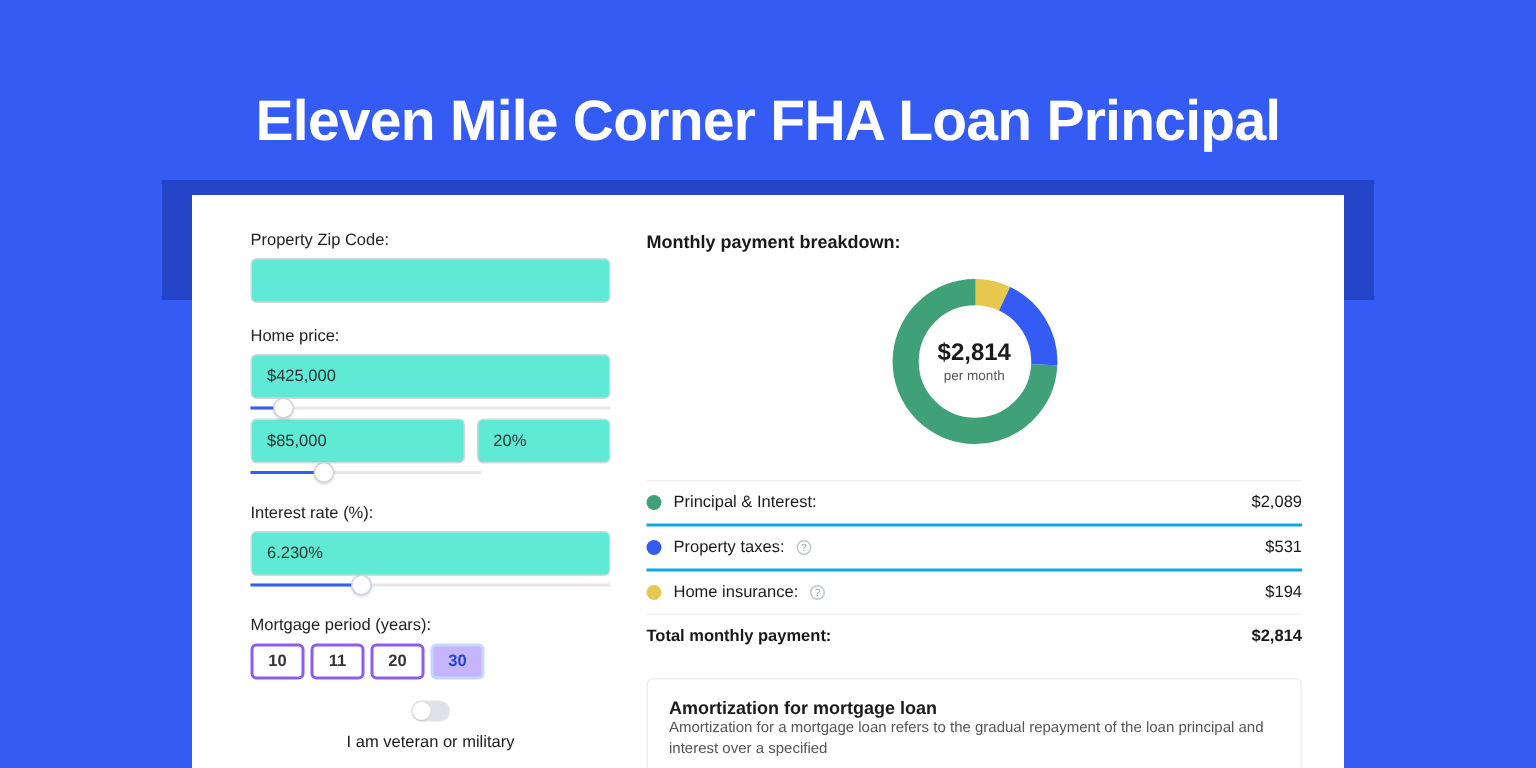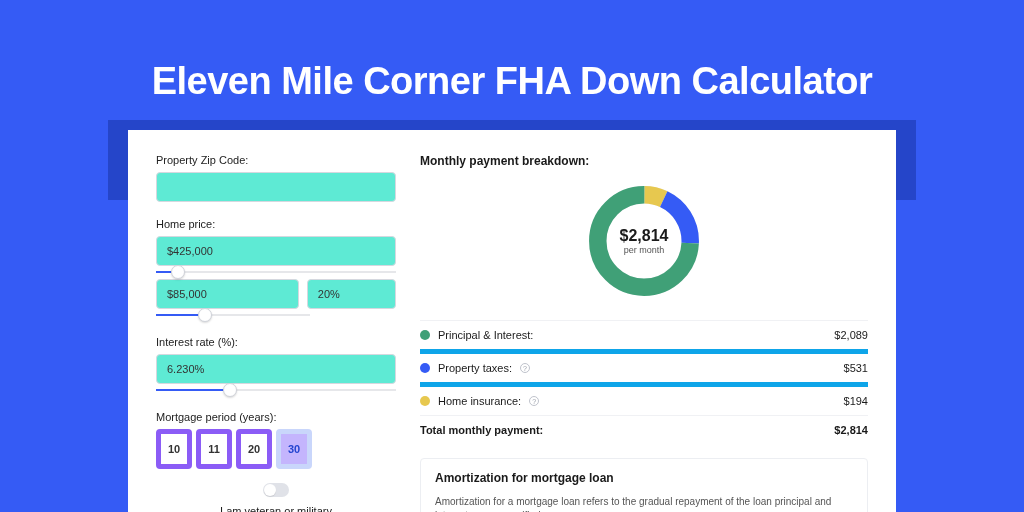--- a/index.html
+++ b/index.html
@@ -28,21 +28,21 @@
     right: 108px;
     height: 80px;
   }
   .panel {
     position: absolute;
     top: 130px;
     left: 128px;
     right: 128px;
     bottom: 0;
     background: #fff;
-    padding: 24px 28px 0 28px;
+    padding: 24px 28px 0 39px;
     display: flex;
     gap: 24px;
     color: #1a1a1a;
   }
   .left {
     width: 240px;
     flex-shrink: 0;
     font-size: 11px;
   }
   .right {
@@ -98,25 +98,25 @@
   .row2 {
     display: flex;
     gap: 8px;
   }
   .segmented {
     display: flex;
     gap: 4px;
   }
   .seg-btn {
     width: 36px;
-    height: 40px;
+    height: 24px;
     display: flex;
     align-items: center;
     justify-content: center;
-    border: 5px solid #8b5cf6;
+    border: 2px solid #8b5cf6;
     border-radius: 4px;
     font-size: 11px;
     font-weight: 600;
     color: #333;
     background: #fff;
     cursor: pointer;
   }
   .seg-btn.active {
     background: #c4b5fd;
     border-color: #c9d6fb;
@@ -178,21 +178,21 @@
   }
   .donut-sub {
     font-size: 9px;
     color: #555;
   }
   .break-row {
     display: flex;
     align-items: center;
     justify-content: space-between;
     padding: 8px 0;
-    border-top: 5px solid #0ea5e9;
+    border-top: 2px solid #0ea5e9;
     font-size: 11px;
   }
   .break-row:first-of-type { border-top: 1px solid #f0f1f4; }
   .break-label { display: flex; align-items: center; gap: 8px; }
   .dot { width: 10px; height: 10px; border-radius: 50%; }
   .dot.green { background: #40a077; }
   .dot.blue { background: #355bf5; }
   .dot.yellow { background: #e7c84f; }
   .info-icon {
     width: 10px; height: 10px; border-radius: 50%;
@@ -210,34 +210,33 @@
   }
   .amort-card {
     border: 1px solid #eceef2;
     border-radius: 4px;
     padding: 12px 14px;
     margin-top: 14px;
   }
   .amort-title {
     font-weight: 800;
     font-size: 12px;
-    margin-bottom: 10px;
   }
   .amort-body {
     font-size: 10px;
     color: #555;
     line-height: 1.4;
   }
   .gap-14 { margin-top: 14px; }
   .gap-16 { margin-top: 16px; }
 </style>
 </head>
 <body>
 
-<div class="page-title">Eleven Mile Corner FHA Down Calculator</div>
+<div class="page-title">Eleven Mile Corner FHA Loan Principal</div>
 <div class="dark-strip"></div>
 
 <div class="panel">
 
   <div class="left">
 
     <div class="field-label">Property Zip Code:</div>
     <input class="text-input" value="" style="">
 
     <div class="field-label gap-16">Home price:</div>

